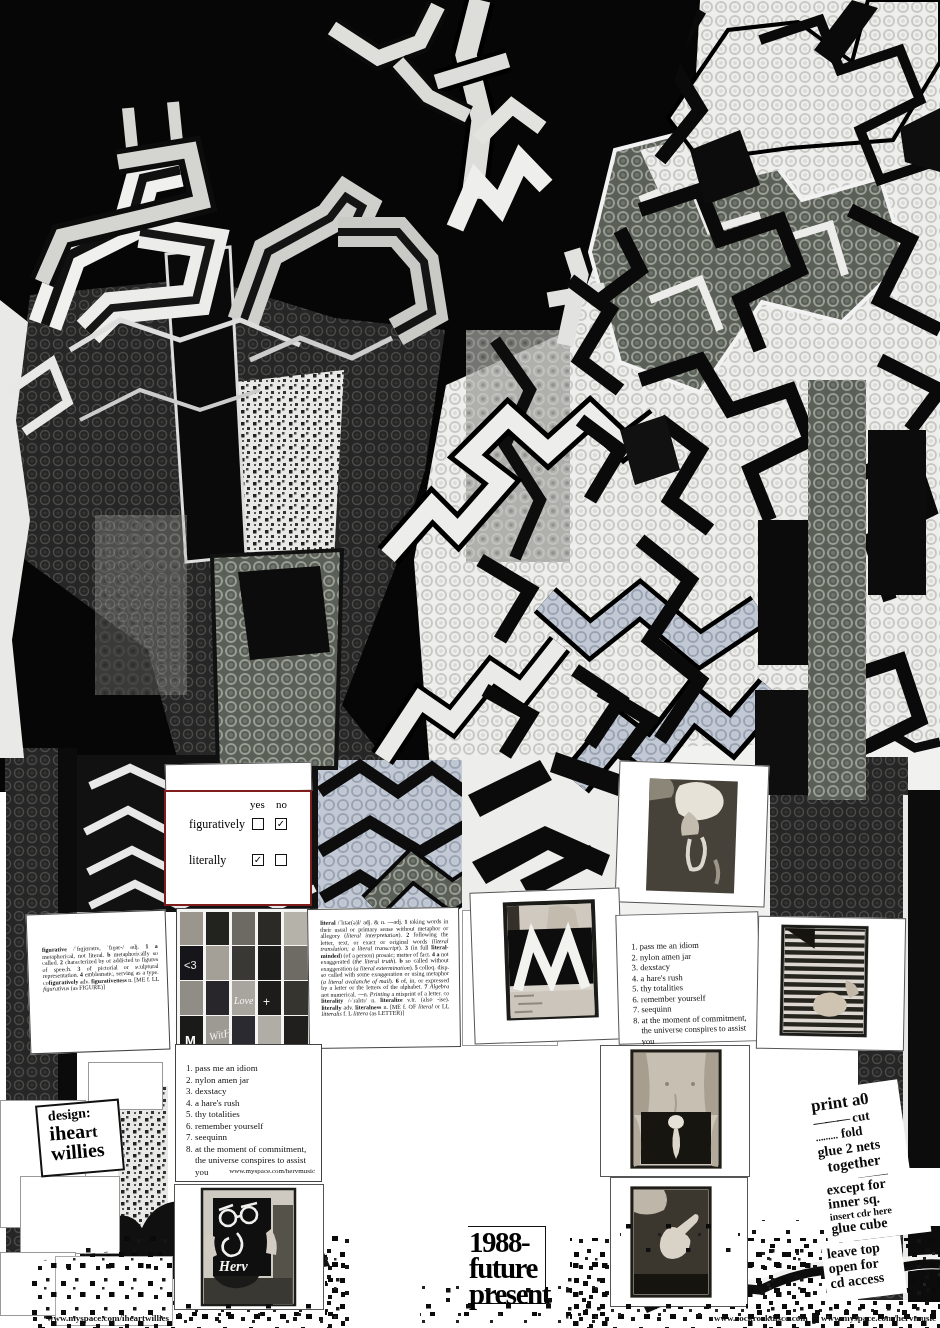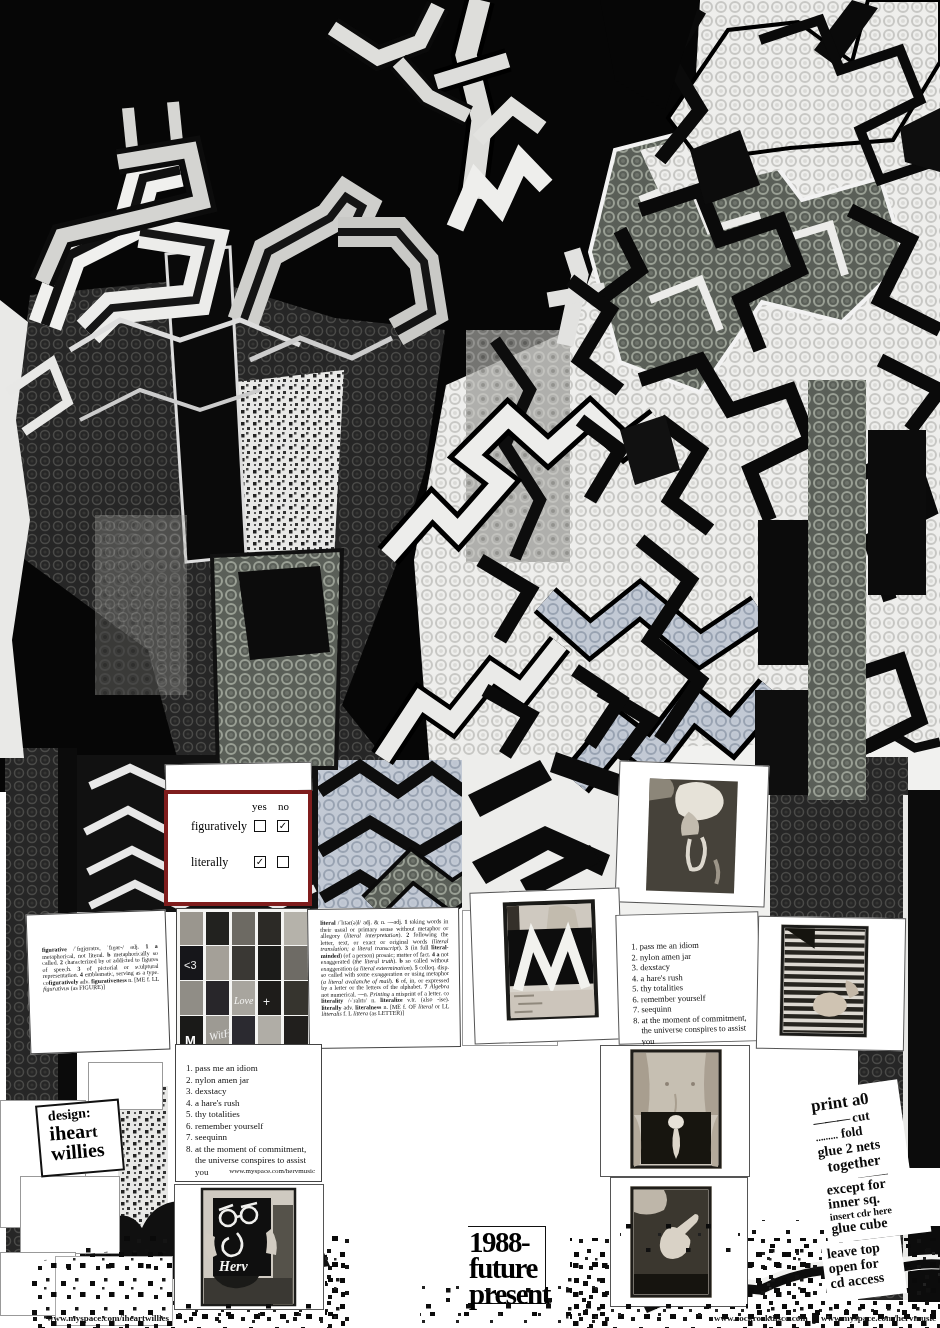--- a/index.html
+++ b/index.html
@@ -261,21 +261,21 @@
 <div class="panel" style="left:0;top:1252px;width:76px;height:64px;border:1px solid #999;"></div>
 <div class="panel" style="left:55px;top:1256px;width:118px;height:70px;border:1px solid #aaa;"></div>
 
 <div class="panel ser" style="left:38px;top:1102px;width:84px;height:72px;border:2px solid #111;transform:rotate(-5deg);padding:3px 0 0 10px;line-height:1;">
 <div style="font-size:14px;font-weight:bold;">design:</div>
 <div style="font-size:20px;font-weight:bold;">ihea<span style="font-size:16px;">rt</span></div>
 <div style="font-size:20px;font-weight:bold;">willies</div>
 </div>
 
 <div class="panel" style="left:165px;top:763px;width:147px;height:29px;border:1px solid #555;transform:rotate(-1deg);"></div>
-<div class="panel ser" style="left:164px;top:790px;width:148px;height:116px;border:4px solid #7f1d1d;">
+<div class="panel ser" style="left:164px;top:790px;width:148px;height:116px;border:2px solid #7f1d1d;">
   <div style="position:absolute;left:84px;top:6px;font-size:11px;">yes</div>
   <div style="position:absolute;left:110px;top:6px;font-size:11px;">no</div>
   <div style="position:absolute;left:23px;top:25px;font-size:12px;">figuratively</div>
   <div style="position:absolute;left:86px;top:26px;width:10px;height:10px;border:1.5px solid #111;"></div>
   <div style="position:absolute;left:109px;top:26px;width:10px;height:10px;border:1.5px solid #111;font-size:10px;line-height:10px;text-align:center;">✓</div>
   <div style="position:absolute;left:23px;top:61px;font-size:12px;">literally</div>
   <div style="position:absolute;left:86px;top:62px;width:10px;height:10px;border:1.5px solid #111;font-size:10px;line-height:10px;text-align:center;">✓</div>
   <div style="position:absolute;left:109px;top:62px;width:10px;height:10px;border:1.5px solid #111;"></div>
 </div>
 

